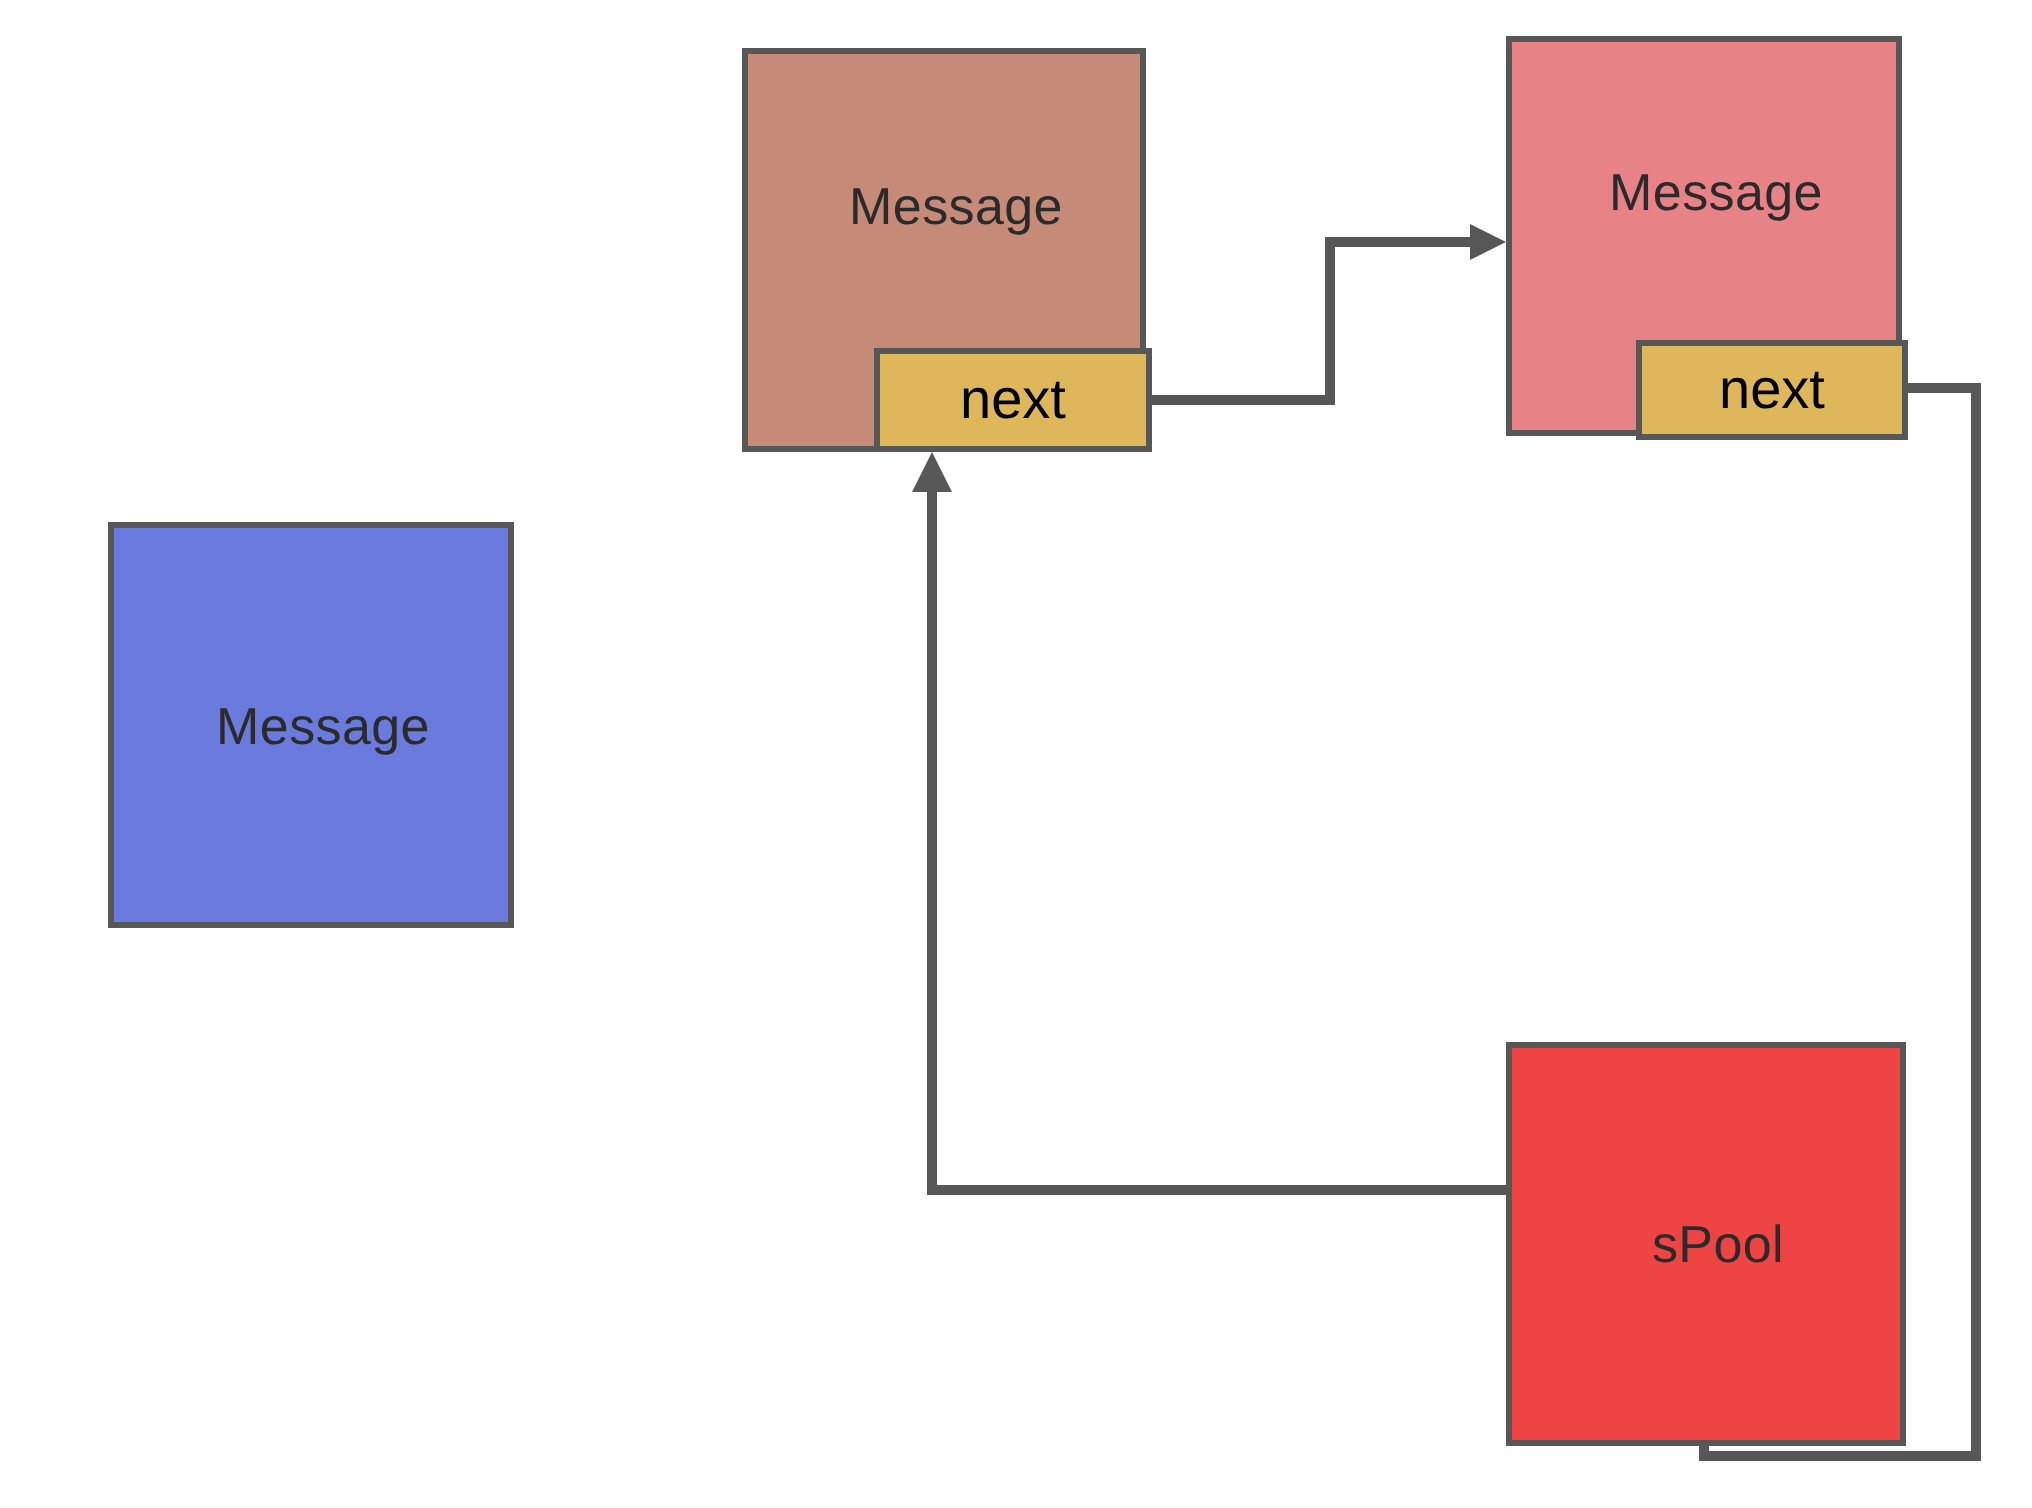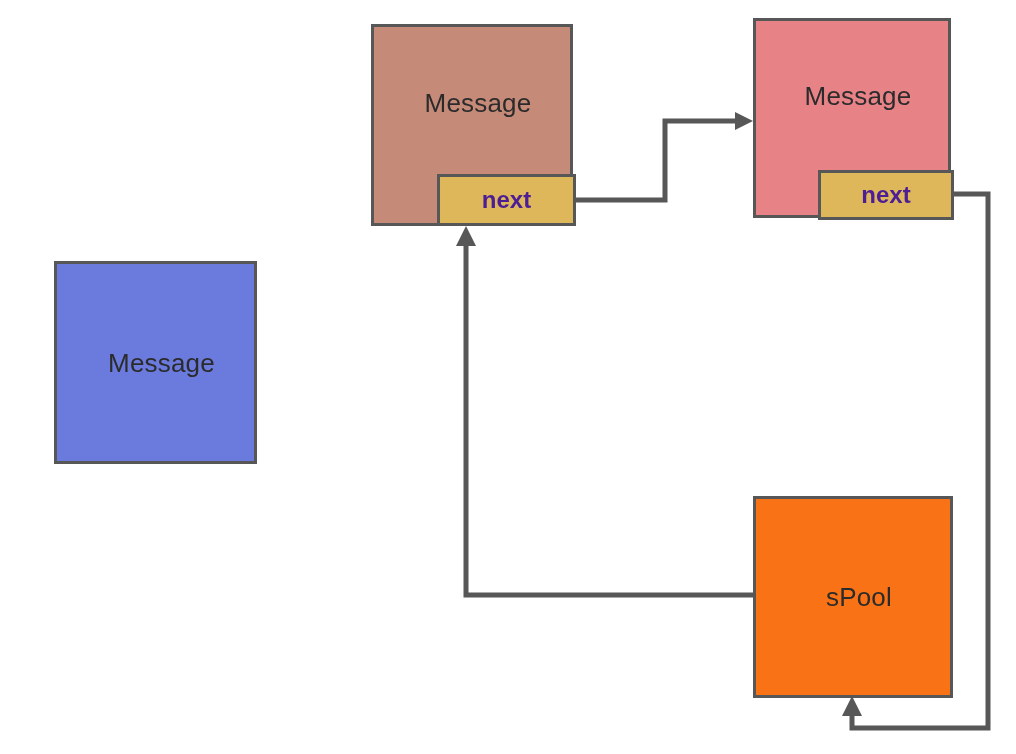--- a/index.html
+++ b/index.html
@@ -37,23 +37,23 @@
   }
   .field {
     position: absolute;
     box-sizing: border-box;
     border: 3px solid #575757;
     display: flex;
     align-items: center;
     justify-content: center;
   }
   .field-label {
-    font-size: 24px;
-    font-weight: 700;
-    color: #4c1d95;
+    font-size: 28px;
+    font-weight: 400;
+    color: #000000;
     line-height: 1;
     user-select: none;
     white-space: nowrap;
   }
   
   #msg-free      { left: 54px;  top: 261px; width: 203px; height: 203px; }
   #msg-first     { left: 371px; top: 24px;  width: 202px; height: 202px; }
   #msg-second    { left: 753px; top: 18px;  width: 198px; height: 200px; }
   #spool         { left: 753px; top: 496px; width: 200px; height: 202px; }
   #field-next-1  { left: 437px; top: 174px; width: 139px; height: 52px; }
@@ -112,17 +112,17 @@
     <span class="field-label">next</span>
   </div>
 
   <div class="node" id="msg-second" style="background:#e78287;">
     <span class="node-label" style="position:relative; top:-22px;">Message</span>
   </div>
   <div class="field" id="field-next-2" style="background:#ddb759;">
     <span class="field-label">next</span>
   </div>
 
-  <div class="node" id="spool" style="background:#f97316;">
+  <div class="node" id="spool" style="background:#ef4444;margin-top:25px;">
     <span class="node-label">sPool</span>
   </div>
 
 </div>
 
 </body></html>

